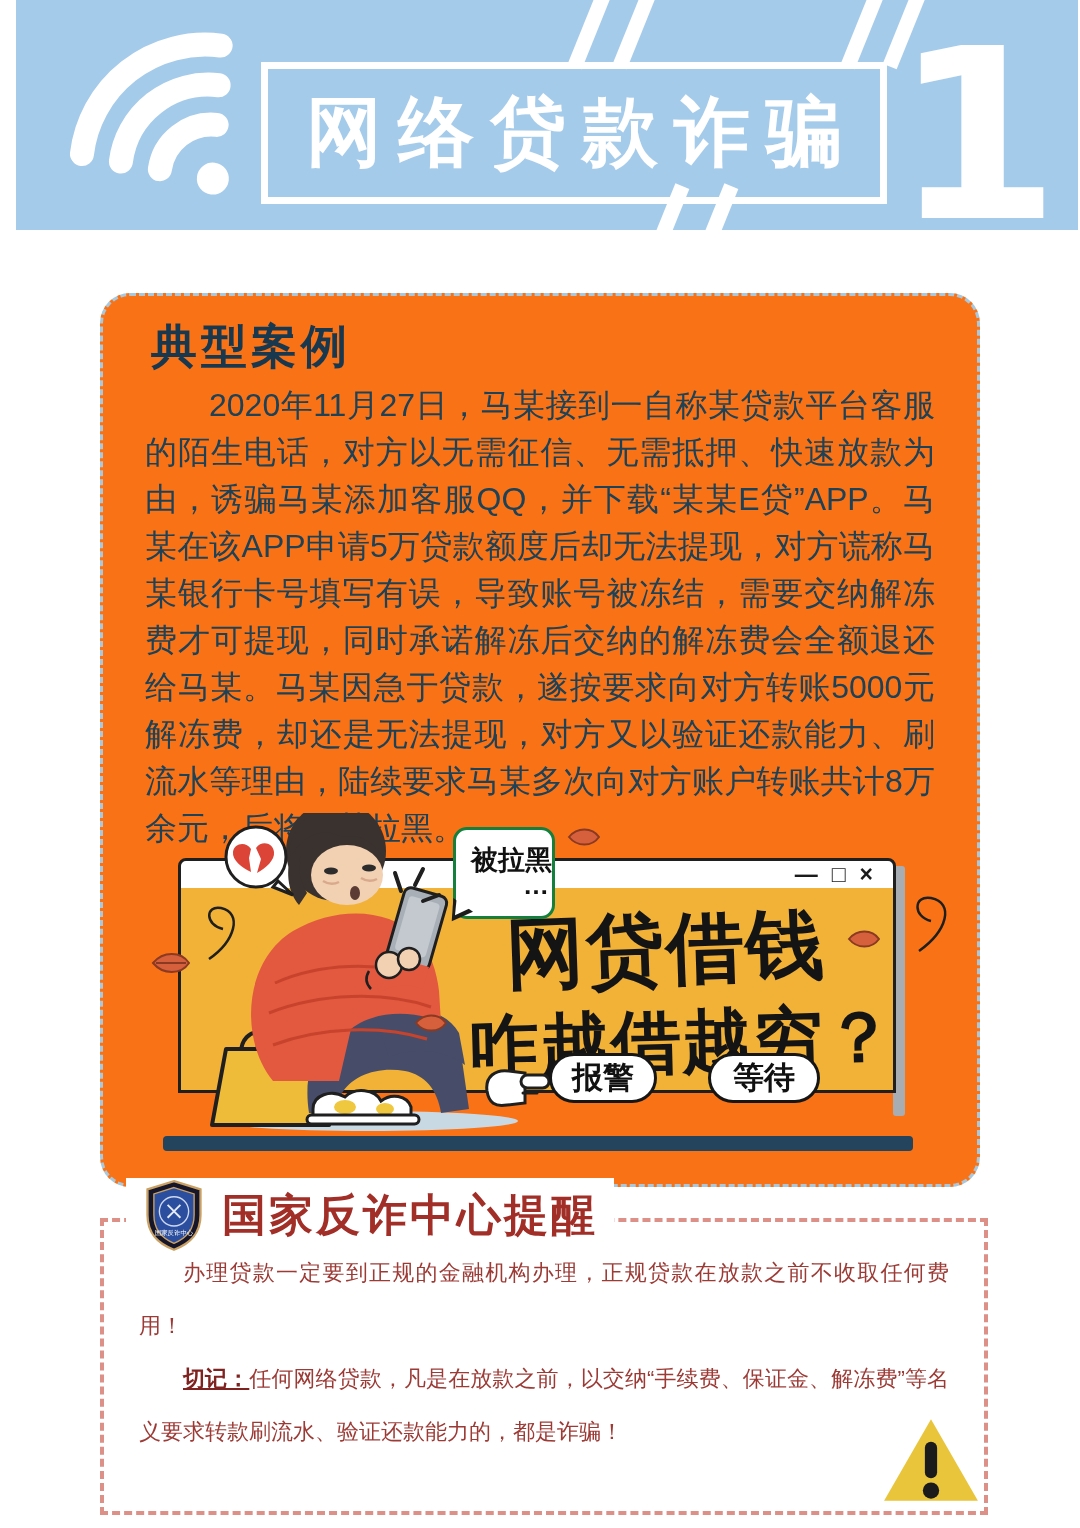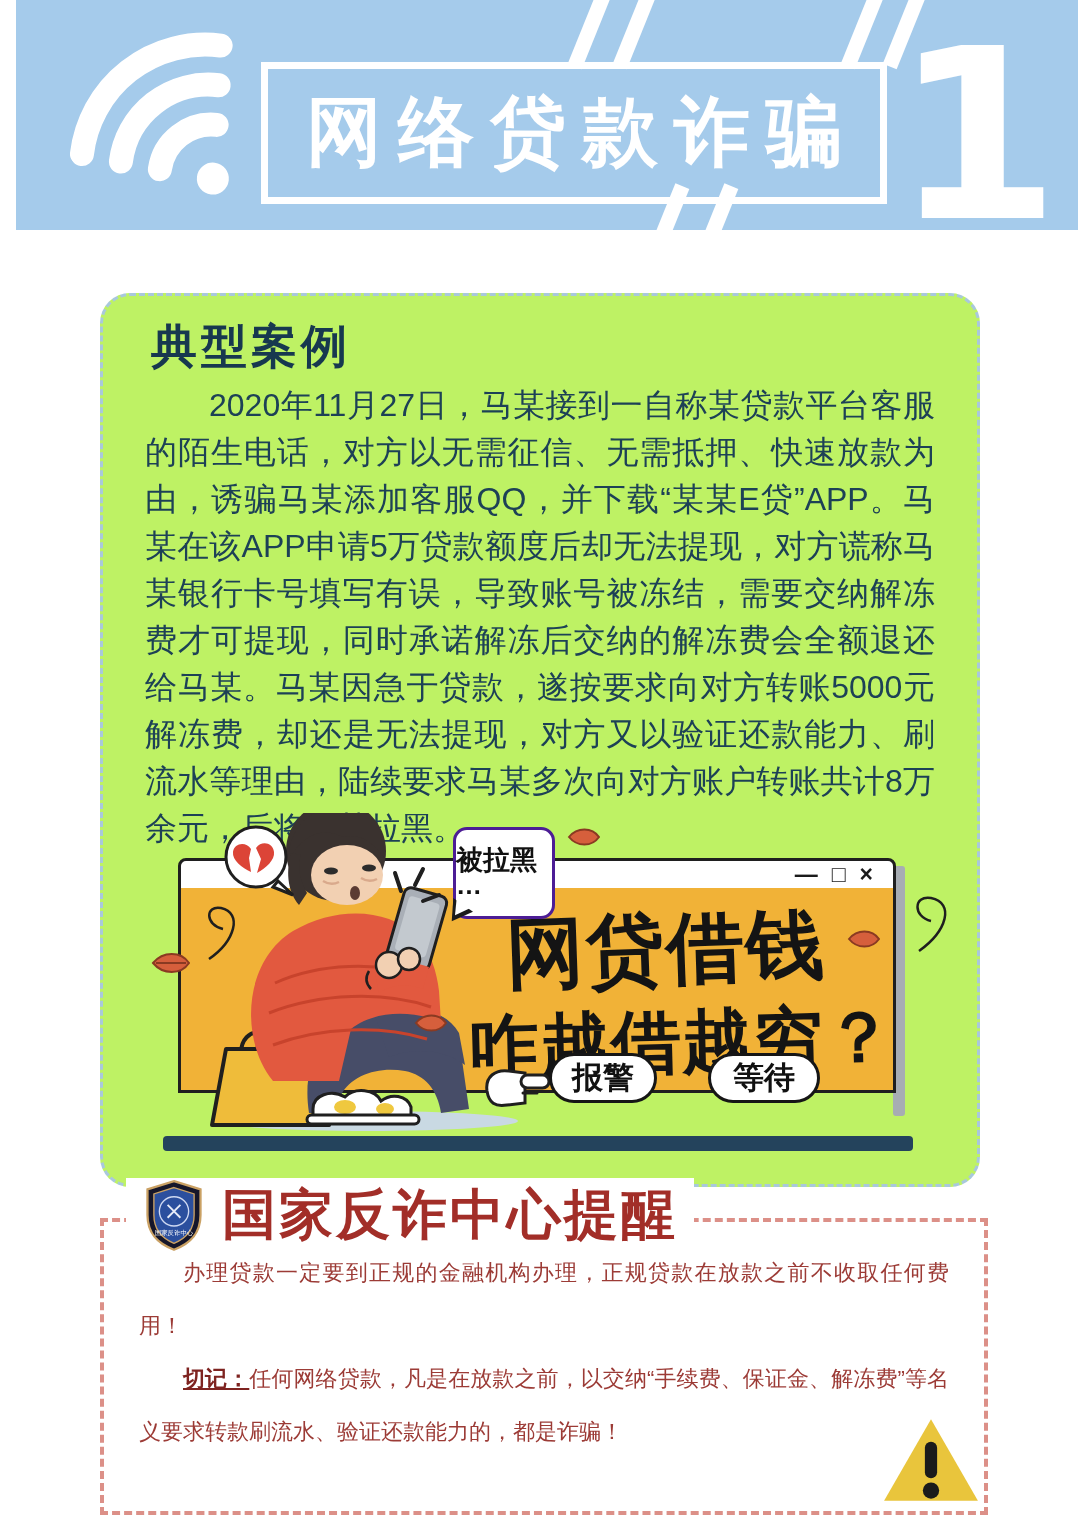--- a/index.html
+++ b/index.html
@@ -11,59 +11,59 @@
   .s1{left:570px;top:-30px;height:100px;} .s2{left:615px;top:-30px;height:100px;}
   .s3{left:648px;top:184px;height:58px;}  .s4{left:697px;top:184px;height:58px;}
   .s5{left:842px;top:-25px;height:95px;}  .s6{left:884px;top:-25px;height:95px;}
   .wifi{position:absolute;left:55px;top:25px;width:200px;height:200px;transform:rotate(-38deg);}
   .title-frame{position:absolute;left:245px;top:62px;width:612px;height:128px;border:7px solid #ffffff;
                display:flex;align-items:center;justify-content:center;}
   .title-frame .t{color:#ffffff;font-size:76px;font-weight:900;letter-spacing:16px;padding-left:16px;white-space:nowrap;}
   .big-num{position:absolute;left:878px;top:36px;color:#ffffff;font-size:238px;font-weight:900;
            line-height:200px;font-family:"DejaVu Sans","Liberation Sans",sans-serif;}
   
-  .card{position:absolute;left:100px;top:293px;width:880px;height:894px;background:#bef264;
+  .card{position:absolute;left:100px;top:293px;width:880px;height:894px;background:#f97316;
         border:3px dashed #A9C8DC;border-radius:30px;box-sizing:border-box;}
   .card h2{position:absolute;left:48px;top:20px;margin:0;font-size:46px;font-weight:900;color:#17384F;letter-spacing:4px;}
   .case-p{position:absolute;left:42px;right:42px;top:86px;margin:0;font-size:32px;line-height:47px;
           color:#1D4156;text-align:justify;text-indent:2em;font-weight:500;}
   .case-p b{font-weight:400;}
   
   .illus{position:absolute;left:20px;top:517px;width:840px;height:330px;}
   .window{position:absolute;left:55px;top:45px;width:718px;height:235px;}
   .win-shadow{position:absolute;right:-9px;top:8px;width:12px;height:250px;background:#A7ADB3;border-radius:3px;}
   .win-bar{position:absolute;left:0;top:0;width:100%;height:33px;background:#ffffff;border:3px solid #1f1f1f;
            border-radius:8px 8px 0 0;box-sizing:border-box;display:flex;justify-content:flex-end;align-items:center;}
   .win-ctrls{display:flex;gap:14px;margin-right:20px;color:#1b1b1b;font-size:23px;font-weight:700;line-height:23px;}
   .win-body{position:absolute;left:0;top:30px;width:100%;height:205px;background:#F1B237;
             border:3px solid #1f1f1f;border-top:none;box-sizing:border-box;}
   .win-base{position:absolute;left:-15px;top:278px;width:750px;height:15px;background:#24435C;border-radius:4px;}
   .sign1{position:absolute;left:325px;top:10px;font-size:78px;font-weight:900;color:#141414;
          transform:rotate(-2deg);letter-spacing:2px;white-space:nowrap;}
   .sign2{position:absolute;left:288px;top:108px;font-size:70px;font-weight:900;color:#141414;
          transform:rotate(-1.5deg);letter-spacing:1px;white-space:nowrap;}
   .bubble{position:absolute;left:330px;top:14px;width:96px;height:86px;background:#ffffff;
-          border:3px solid #4c1d95;border-radius:14px;text-align:left;z-index:6;}
+          border:3px solid #15803d;border-radius:14px;text-align:right;z-index:6;}
   .bubble .bt{font-size:27px;font-weight:800;color:#111;margin-top:12px;}
   .bubble .bd{font-size:26px;font-weight:900;color:#111;line-height:14px;letter-spacing:3px;}
   .bubble:before{content:"";position:absolute;left:-14px;bottom:-18px;border:12px solid transparent;
                  border-top:20px solid #1b1b1b;transform:rotate(35deg);}
   .bubble:after{content:"";position:absolute;left:-8px;bottom:-9px;border:9px solid transparent;
                 border-top:16px solid #ffffff;transform:rotate(35deg);}
   .pillbtn{position:absolute;height:50px;background:#ffffff;border:3px solid #161616;border-radius:26px;
            display:flex;align-items:center;justify-content:center;font-size:31px;font-weight:700;color:#111;
            box-sizing:border-box;z-index:7;}
   .btn-report{left:426px;top:240px;width:108px;}
   .btn-wait{left:585px;top:240px;width:112px;}
   .figure-svg{position:absolute;left:0;top:0;width:840px;height:330px;z-index:5;}
   
   .remind{position:absolute;left:100px;top:1218px;width:888px;height:297px;border:4px dashed #DC9088;box-sizing:border-box;}
   .legend{position:absolute;left:22px;top:-44px;background:#ffffff;padding:0 16px;display:flex;align-items:center;gap:16px;}
   .legend .shield{width:64px;height:74px;}
-  .legend .h{font-size:54px;font-weight:900;color:#A22E28;letter-spacing:3px;white-space:nowrap;}
+  .legend .h{font-size:44px;font-weight:900;color:#A22E28;letter-spacing:3px;white-space:nowrap;}
   .remind-body{position:absolute;left:35px;right:35px;top:24px;}
   .remind-body p{margin:0;font-size:22px;line-height:53px;color:#9C3B36;text-align:justify;text-indent:2em;font-weight:500;}
   .remind-body b{font-weight:900;color:#7E2320;text-decoration:underline;}
   .warn-tri{position:absolute;right:2px;bottom:4px;width:102px;height:94px;z-index:3;}
 </style>
 </head>
 <body>
 
 <div class="header">
   <div class="stripe s1"></div>

